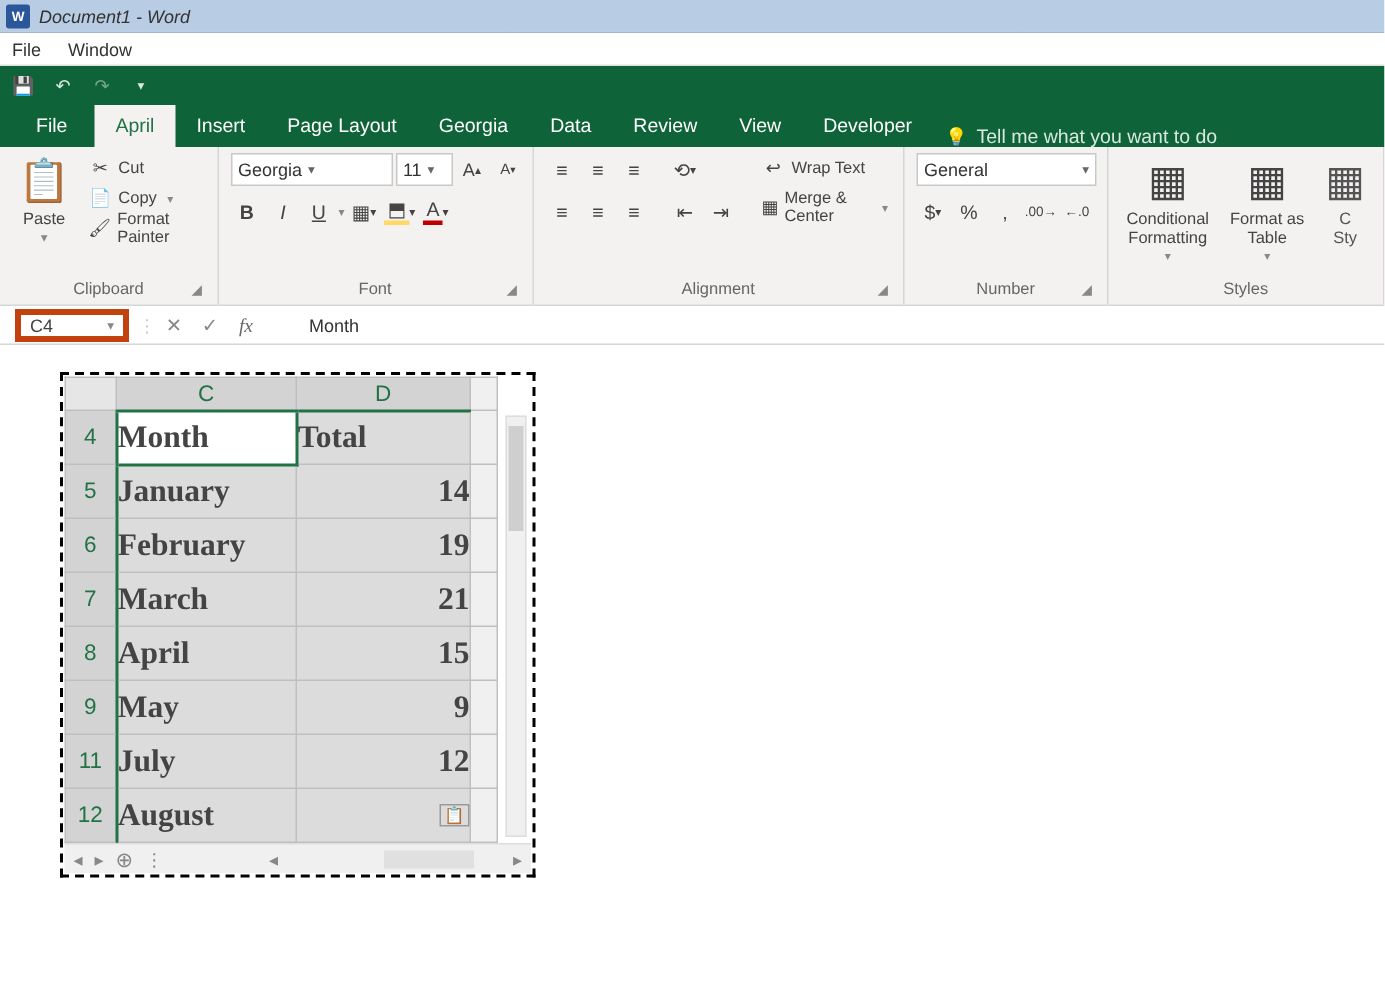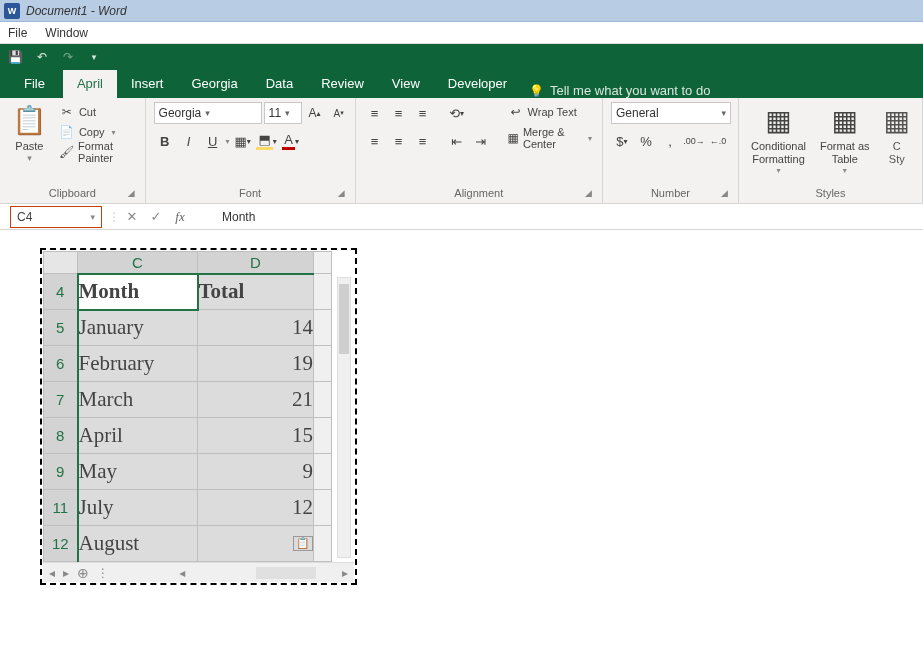--- a/index.html
+++ b/index.html
@@ -35,39 +35,39 @@
 .miniline .ic { width: 16px; text-align: center; font-size: 12px; }
 .col { display: flex; flex-direction: column; }
 
 .dd { border: 1px solid #c8c8c8; background: #fff; height: 22px; display: flex; align-items: center; padding: 0 4px; font-size: 12px; color: #333; }
 .dd .caret { margin-left: 4px; color: #666; font-size: 9px; }
 .sqbtn { width: 22px; height: 22px; border: 1px solid transparent; display: flex; align-items: center; justify-content: center; font-size: 13px; cursor: pointer; }
 .btnrow { display: flex; gap: 2px; align-items: center; }
 
 
 .fbar { height: 26px; border-bottom: 1px solid #d6d6d6; display: flex; align-items: center; background: #fff; }
-.namebox { width: 92px; height: 22px; border: 1px solid #c2410c; margin: 0 6px 0 10px; display: flex; align-items: center; padding: 0 6px; font-size: 12px; justify-content: space-between; }
+.namebox { width: 76px; height: 22px; border: 4px solid #c2410c; margin: 0 6px 0 10px; display: flex; align-items: center; padding: 0 6px; font-size: 12px; justify-content: space-between; }
 .namebox .caret { font-size: 9px; color: #888; }
 .fbtn { width: 24px; text-align: center; color: #888; font-size: 13px; cursor: pointer; }
 .fx { font-style: italic; font-family: "Times New Roman", serif; color: #666; }
 .fval { margin-left: 30px; font-size: 12px; color: #333; }
 
 
 .doc { background: #fff; padding: 18px 40px; }
 .ole { border: 2px dashed #000; padding: 1px; position: relative; width: 317px; }
 .ole-inner { background: #fff; }
 
 .sheet { border-collapse: collapse; }
 .sheet td, .sheet th { border: 1px solid #bfbfbf; padding: 0; }
 .colhdr { background: #e6e6e6; text-align: center; font-size: 15px; color: #5a5a5a; height: 22px; }
 .colhdr.sel { background: #d3d3d3; border-bottom: 2px solid #217346; color: #217346; }
 .rowhdr { background: #e6e6e6; text-align: center; font-size: 15px; color: #5a5a5a; width: 34px; }
 .rowhdr.sel { background: #d3d3d3; border-right: 2px solid #217346; color: #217346; }
 .corner { background: #e6e6e6; width: 34px; height: 22px; }
-.datacell { background: #dcdcdc; font-family: Georgia, serif; font-size: 21px; padding: 4px 8px; height: 36px; }
+.datacell { background: #dcdcdc; font-family: Georgia, serif; font-size: 21px; padding: 4px 8px; height: 36px; font-weight: bold; }
 .datacell.rn { text-align: right; }
 .datacell.hd { font-weight: bold; background: #dcdcdc; }
 .datacell.active { background: #fff; border: 2px solid #217346 !important; }
 .cw-c { width: 120px; }
 .cw-d { width: 116px; }
 
 .vscroll { position: absolute; right: 3px; top: 26px; bottom: 24px; width: 14px; background: #f0f0f0; border: 1px solid #ddd; }
 .vscroll .thumb { position: absolute; top: 6px; left: 1px; right: 1px; height: 70px; background: #cfcfcf; }
 .hscroll-row { height: 20px; display: flex; align-items: center; background: #f0f0f0; border-top: 1px solid #ddd; padding: 0 6px; gap: 8px; font-size: 12px; color: #888; }
 .hscroll-row .plus { font-size: 14px; }
@@ -91,20 +91,21 @@
   <span class="qicon">💾</span>
   <span class="qicon">↶</span>
   <span class="qicon" style="opacity:.5">↷</span>
   <span class="qicon" style="font-size:9px">▾</span>
 </div>
 
 <div class="tabs-row">
   <div class="tab file">File</div>
   <div class="tab active">April</div>
   <div class="tab">Insert</div>
+  <div class="tab">Page Layout</div>
   <div class="tab">Georgia</div>
   <div class="tab">Data</div>
   <div class="tab">Review</div>
   <div class="tab">View</div>
   <div class="tab">Developer</div>
   <div class="tellme">
     <span class="bulb">💡</span>
     <span>Tell me what you want to do</span>
   </div>
 </div>

